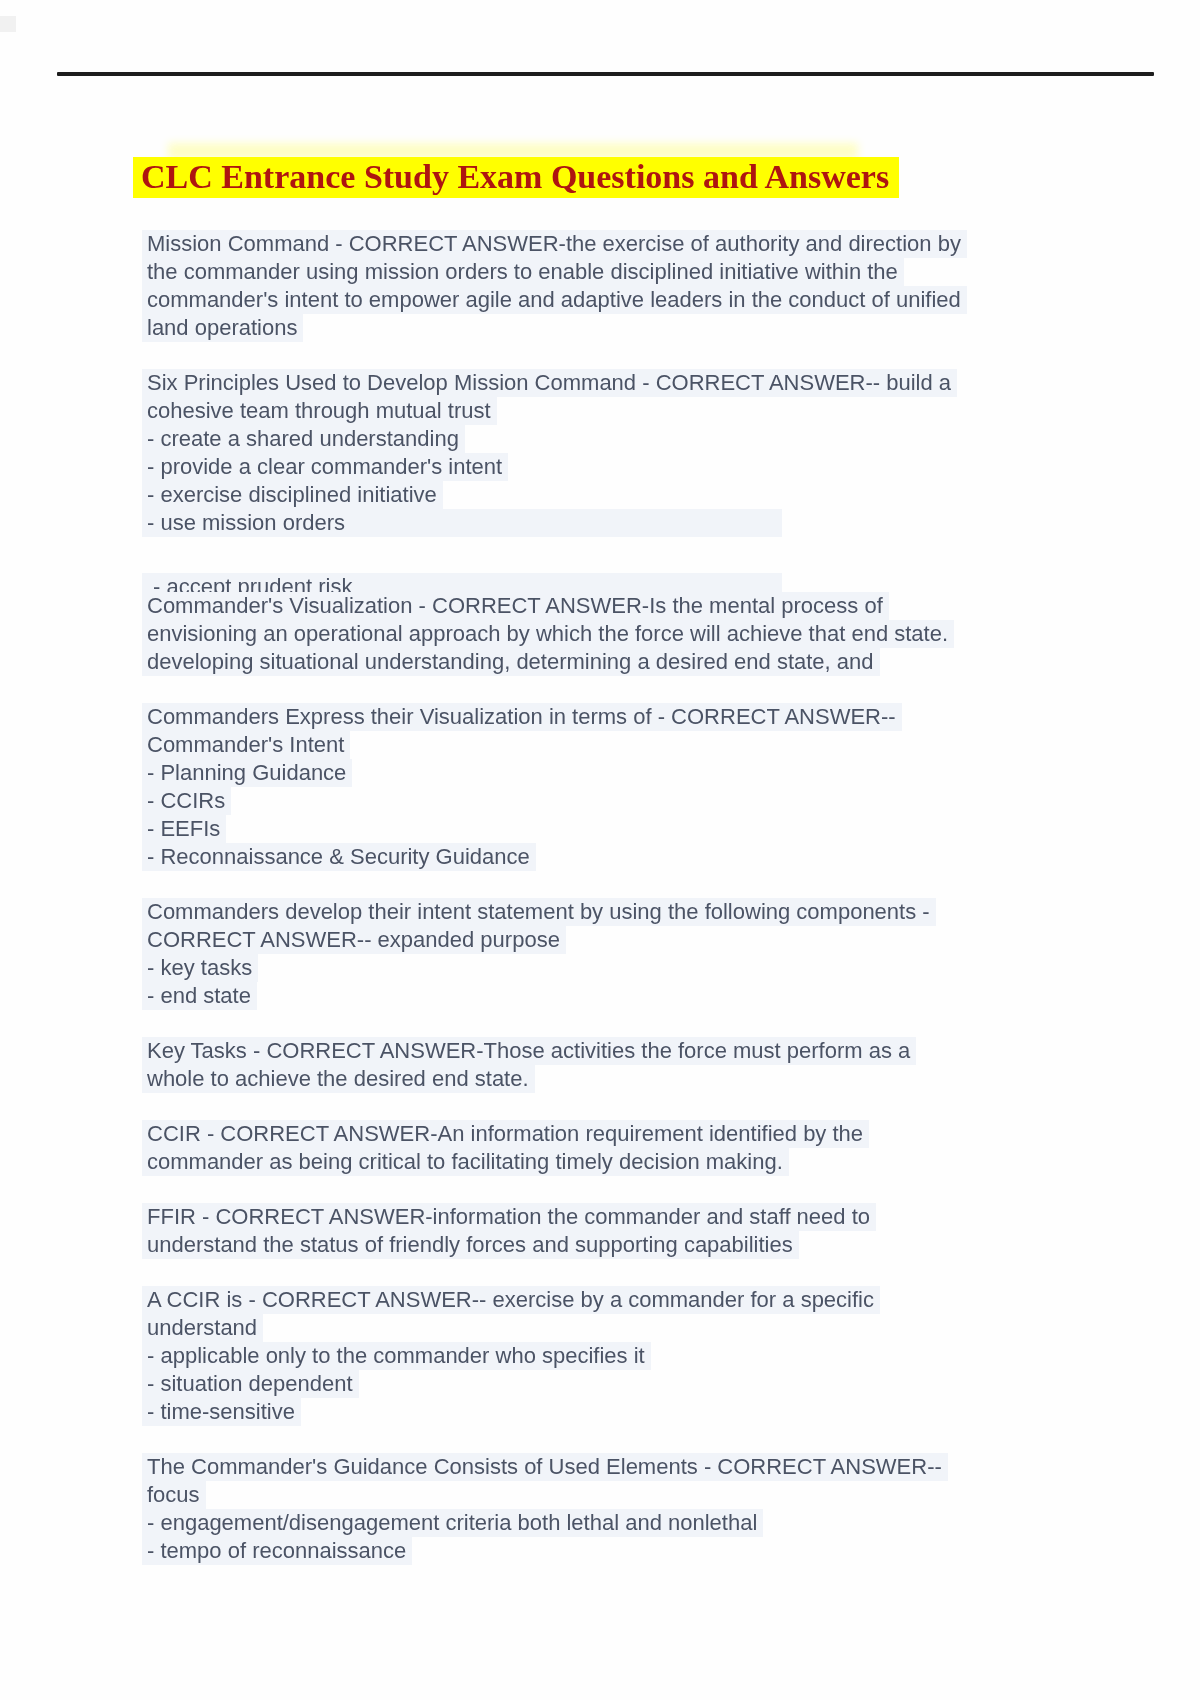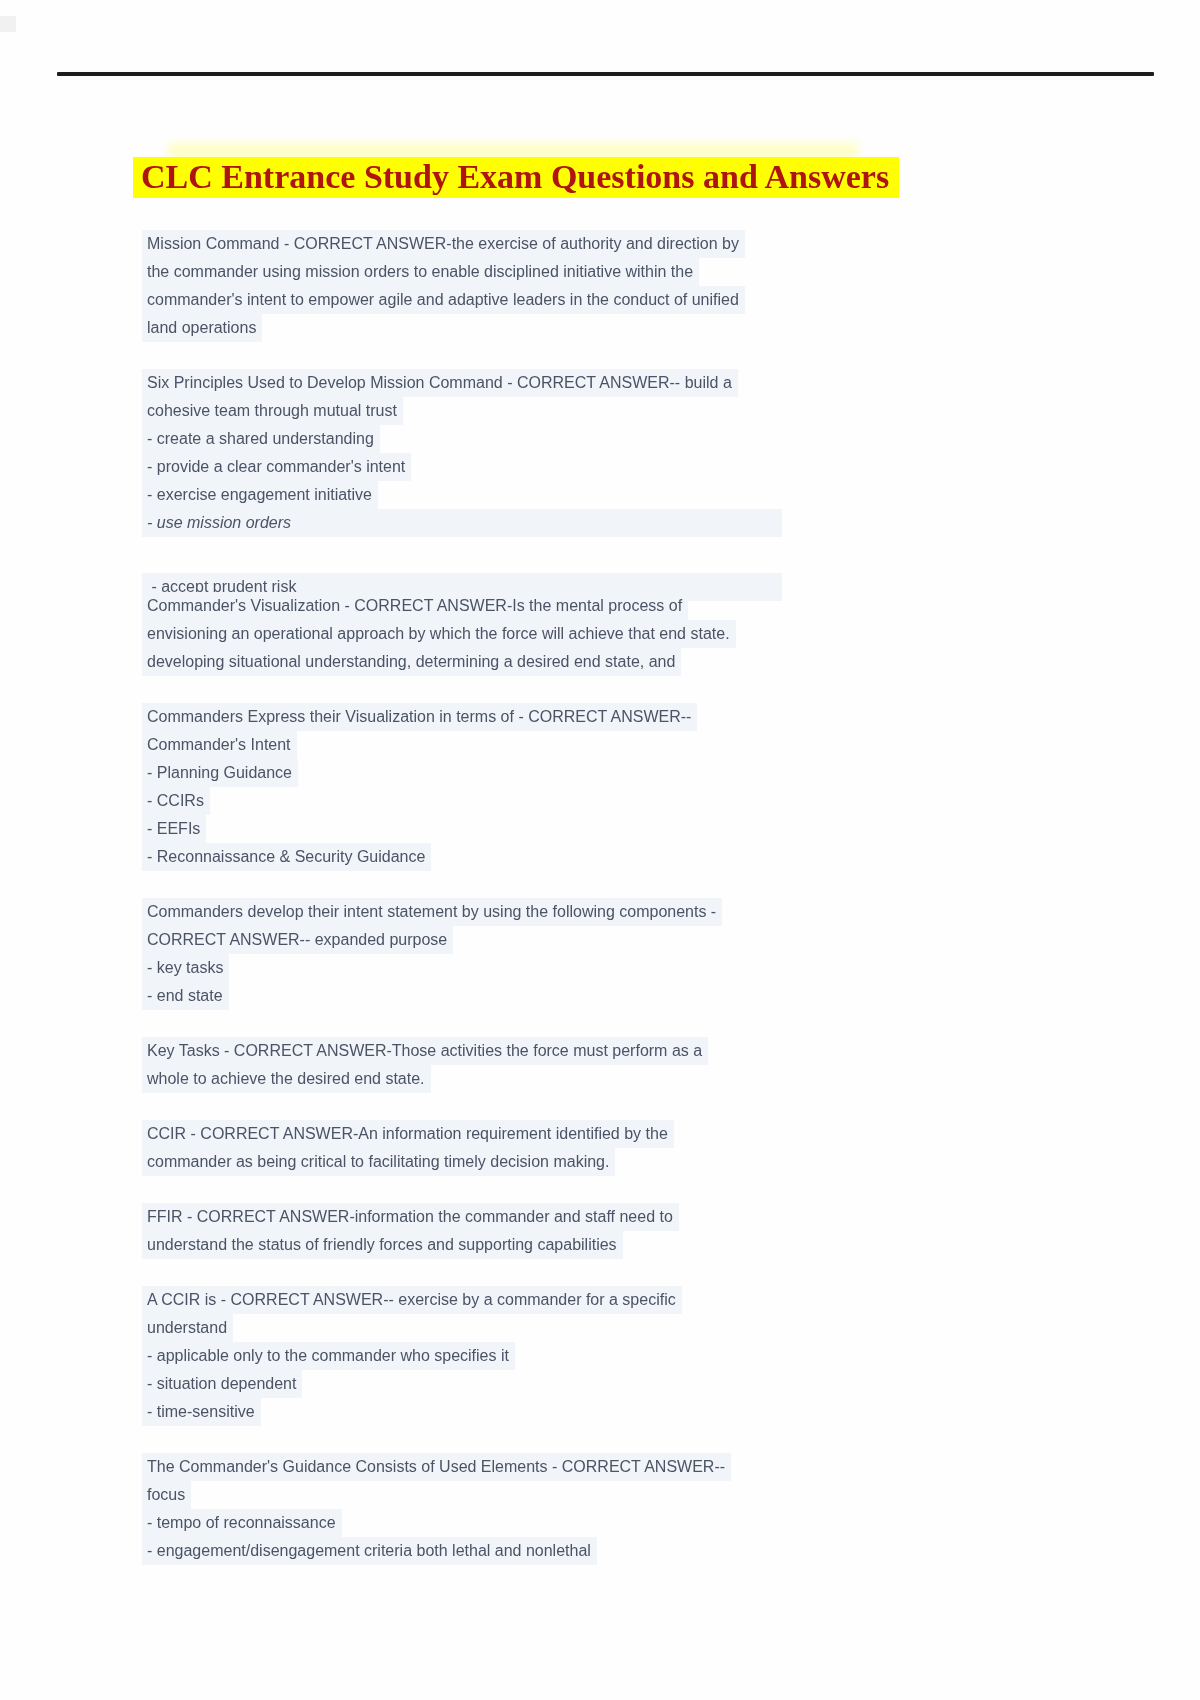--- a/index.html
+++ b/index.html
@@ -36,21 +36,21 @@
     color:var(--title-color);
     font-family:"Liberation Serif",serif;
     font-weight:bold;
     font-size:34px;
     line-height:38px;
     padding:1px 10px 2px 8px;
     white-space:pre;
   }
   .content{position:absolute;left:147px;top:214px;width:1000px;}
   .qa-block{margin-bottom:27px;}
-  .line{display:block;height:28px;line-height:28px;font-size:16px;color:var(--body-text);}
+  .line{display:block;height:28px;line-height:28px;font-size:22px;color:var(--body-text);}
   .line > span{
     display:inline-block;
     background:var(--line-hl);
     line-height:26px;
     padding:1px 6px 1px 5px;
     margin-left:-5px;
     white-space:pre;
     min-height:26px;
   }
 </style>
@@ -69,22 +69,22 @@
         <div class="line"><span>Mission Command - CORRECT ANSWER-the exercise of authority and direction by</span></div>
         <div class="line"><span>the commander using mission orders to enable disciplined initiative within the</span></div>
         <div class="line"><span>commander's intent to empower agile and adaptive leaders in the conduct of unified</span></div>
         <div class="line"><span>land operations</span></div>
       </div>
       <div class="qa-block">
         <div class="line"><span>Six Principles Used to Develop Mission Command - CORRECT ANSWER-- build a</span></div>
         <div class="line"><span>cohesive team through mutual trust</span></div>
         <div class="line"><span>- create a shared understanding</span></div>
         <div class="line"><span>- provide a clear commander's intent</span></div>
-        <div class="line"><span>- exercise engagement initiative</span></div>
-        <div class="line"><span style="min-width: 640px; font-style: italic;">- use mission orders</span></div>
+        <div class="line"><span>- exercise disciplined initiative</span></div>
+        <div class="line"><span style="min-width: 640px;">- use mission orders</span></div>
         <div class="line"><span style="min-width: 640px; margin-top: 36px;"> - accept prudent risk</span></div>
       </div>
       <div class="qa-block">
         <div class="line"><span>Commander's Visualization - CORRECT ANSWER-Is the mental process of</span></div>
         <div class="line"><span>envisioning an operational approach by which the force will achieve that end state.</span></div>
         <div class="line"><span>developing situational understanding, determining a desired end state, and</span></div>
       </div>
       <div class="qa-block">
         <div class="line"><span>Commanders Express their Visualization in terms of - CORRECT ANSWER--</span></div>
         <div class="line"><span>Commander's Intent</span></div>
@@ -114,18 +114,18 @@
       <div class="qa-block">
         <div class="line"><span>A CCIR is - CORRECT ANSWER-- exercise by a commander for a specific</span></div>
         <div class="line"><span>understand</span></div>
         <div class="line"><span>- applicable only to the commander who specifies it</span></div>
         <div class="line"><span>- situation dependent</span></div>
         <div class="line"><span>- time-sensitive</span></div>
       </div>
       <div class="qa-block">
         <div class="line"><span>The Commander's Guidance Consists of Used Elements - CORRECT ANSWER--</span></div>
         <div class="line"><span>focus</span></div>
+        <div class="line"><span>- engagement/disengagement criteria both lethal and nonlethal</span></div>
         <div class="line"><span>- tempo of reconnaissance</span></div>
-        <div class="line"><span>- engagement/disengagement criteria both lethal and nonlethal</span></div>
       </div>
     </div>
   <div class="rule rule-bottom"></div>
 </div>
 
 </body></html>

